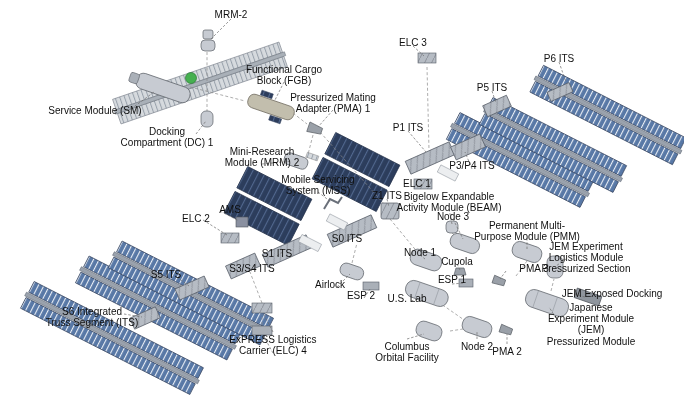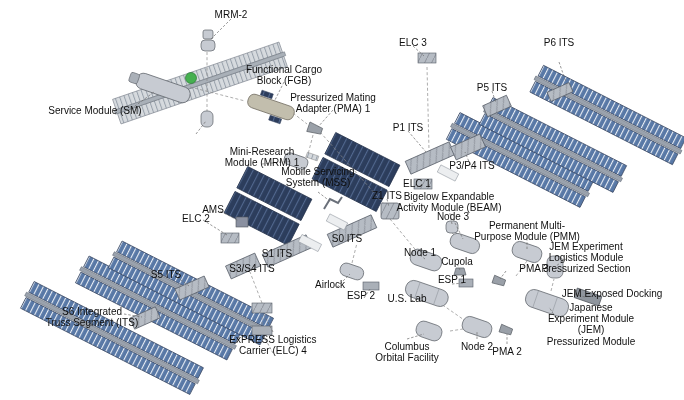--- a/index.html
+++ b/index.html
@@ -240,38 +240,40 @@
              M203,220 L227,235 M453,219 L463,239 M527,238 L527,249 M566,259 L556,266
              M347,241 L352,233 M420,255 L425,259 M277,256 L284,251 M457,264 L460,270
              M506,271 L500,279 M252,271 L246,267 M337,287 L350,274 M452,284 L464,283
              M570,293 L585,297 M177,277 L189,286 M364,298 L370,289 M411,301 L424,297
              M556,318 L549,307 M124,314 L142,317 M477,339 L477,331 M507,344 L507,334
              M273,332 L263,313 M407,339 L424,334 M273,353 L263,335" fill="none" stroke="#6b6b6b" stroke-width="0.7" stroke-dasharray="2.5 1.8"></path>
   </svg>
 
   <div class="lbl" style="left:231px;top:9px">MRM-2</div>
   <div class="lbl" style="left:413px;top:37px">ELC 3</div>
-  <div class="lbl" style="left:559px;top:37px">P6 ITS</div>
+  <div class="lbl" style="left:559px;top:53px">P6 ITS</div>
   <div class="lbl ml" style="left:284px;top:64px">Functional Cargo
 Block (FGB)</div>
   <div class="lbl" style="left:492px;top:82px">P5 ITS</div>
   <div class="lbl ml" style="left:333px;top:92px">Pressurized Mating
 Adapter (PMA) 1</div>
   <div class="lbl" style="left:95px;top:105px">Service Module (SM)</div>
   <div class="lbl" style="left:408px;top:122px">P1 ITS</div>
+  <div class="lbl ml" style="left:167px;top:126px">Docking
+Compartment (DC) 1</div>
   <div class="lbl ml" style="left:262px;top:146px">Mini-Research
-Module (MRM) 1</div>
+Module (MRM) 2</div>
   <div class="lbl" style="left:472px;top:160px">P3/P4 ITS</div>
   <div class="lbl" style="left:417px;top:178px">ELC 1</div>
-  <div class="lbl ml" style="left:318px;top:166px">Mobile Servicing
+  <div class="lbl ml" style="left:318px;top:174px">Mobile Servicing
 System (MSS)</div>
   <div class="lbl" style="left:387px;top:190px">Z1 ITS</div>
   <div class="lbl ml" style="left:449px;top:191px">Bigelow Expandable
 Activity Module (BEAM)</div>
-  <div class="lbl" style="left:213px;top:204px">AMS</div>
+  <div class="lbl" style="left:230px;top:204px">AMS</div>
   <div class="lbl" style="left:196px;top:213px">ELC 2</div>
   <div class="lbl" style="left:453px;top:211px">Node 3</div>
   <div class="lbl ml" style="left:586px;top:241px">JEM Experiment Logistics Module
 Pressurized Section</div>
   <div class="lbl ml" style="left:527px;top:220px">Permanent Multi-
 Purpose Module (PMM)</div>
   <div class="lbl" style="left:347px;top:233px">S0 ITS</div>
   <div class="lbl" style="left:420px;top:247px">Node 1</div>
   <div class="lbl" style="left:277px;top:248px">S1 ITS</div>
   <div class="lbl" style="left:457px;top:256px">Cupola</div>

